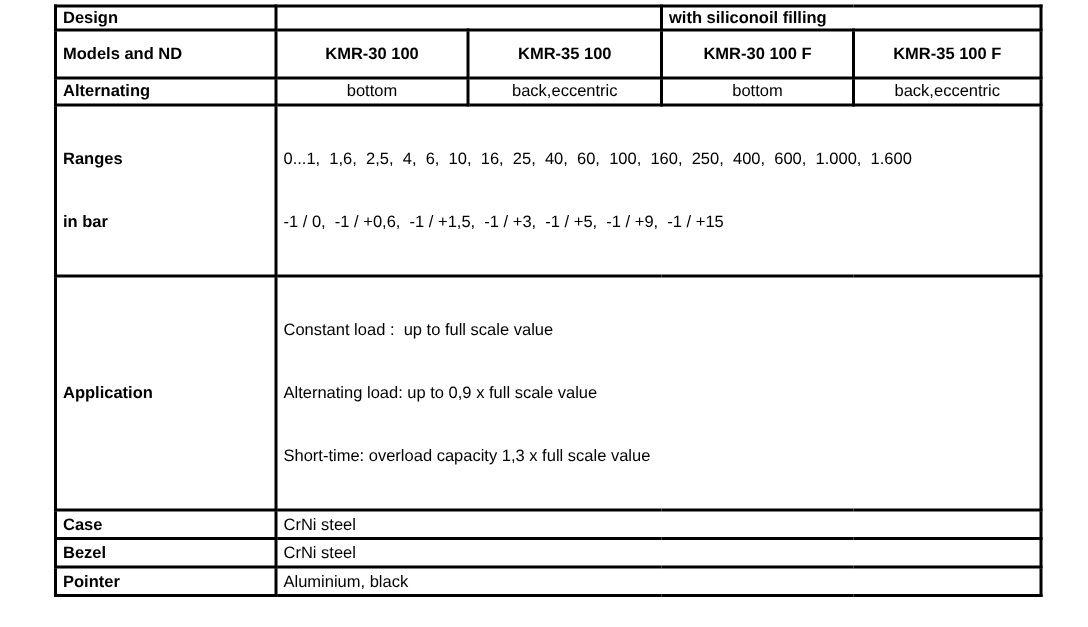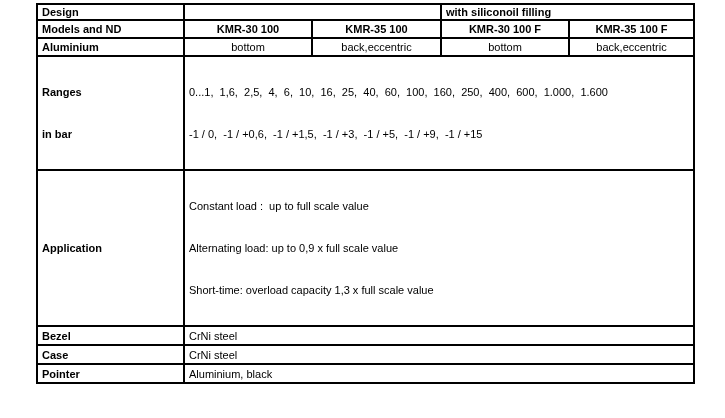--- a/index.html
+++ b/index.html
@@ -27,21 +27,21 @@
     white-space: pre-wrap;
     overflow: hidden;
     background: #ffffff;
   }
   td.lbl { font-weight: bold; text-align: left; }
   td.ctr { text-align: center; }
   td.bold { font-weight: bold; }
   td.top { vertical-align: top; }
   td.grayfill { background: #d8d8d8; text-align: left; font-weight: bold; }
   tr.r-design  td { height: 16px; }
-  tr.r-models  td { height: 18px; }
+  tr.r-models  td { height: 32px; }
   tr.r-conn    td { height: 18px; }
   tr.r-ranges  td { height: 34px; border-radius: 30px; }
   tr.r-app     td { height: 44px; }
   tr.r-spec    td { height: 19px; }
   .line { display: block; }
 </style>
 </head>
 <body>
 
 <div class="page">
@@ -63,21 +63,21 @@
 
       <tr class="r-models">
         <td class="lbl">Models and ND</td>
         <td class="ctr bold">KMR-30 100</td>
         <td class="ctr bold">KMR-35 100</td>
         <td class="ctr bold">KMR-30 100 F</td>
         <td class="ctr bold">KMR-35 100 F</td>
       </tr>
 
       <tr class="r-conn">
-        <td class="lbl">Aluminium</td>
+        <td class="lbl">Alternating</td>
         <td class="ctr">bottom</td>
         <td class="ctr">back,eccentric</td>
         <td class="ctr">bottom</td>
         <td class="ctr">back,eccentric</td>
       </tr>
 
       <tr class="r-ranges">
         <td class="lbl top">
           <span class="line">Ranges</span>
           <span class="line">in bar</span>
@@ -91,26 +91,26 @@
       <tr class="r-app">
         <td class="lbl top">Application</td>
         <td colspan="4" class="top">
           <span class="line">Constant load :  up to full scale value</span>
           <span class="line">Alternating load: up to 0,9 x full scale value</span>
           <span class="line">Short-time: overload capacity 1,3 x full scale value</span>
         </td>
       </tr>
 
       <tr class="r-spec">
-        <td class="lbl">Bezel</td>
+        <td class="lbl">Case</td>
         <td colspan="4">CrNi steel</td>
       </tr>
 
       <tr class="r-spec">
-        <td class="lbl">Case</td>
+        <td class="lbl">Bezel</td>
         <td colspan="4">CrNi steel</td>
       </tr>
 
 
 
       <tr class="r-spec">
         <td class="lbl">Pointer</td>
         <td colspan="4">Aluminium, black</td>
       </tr>
 

